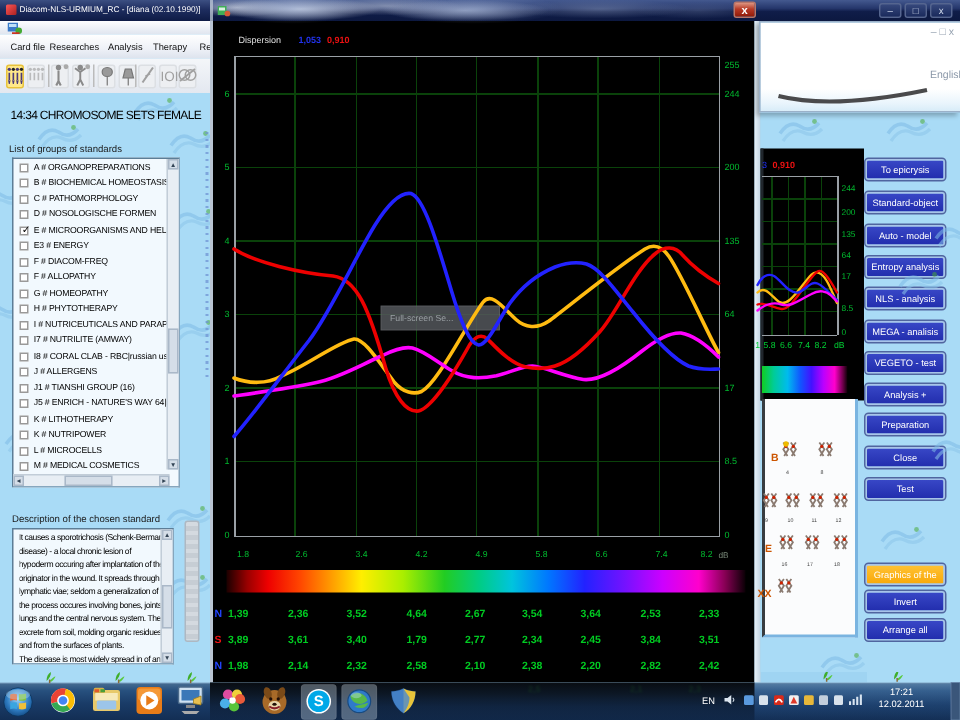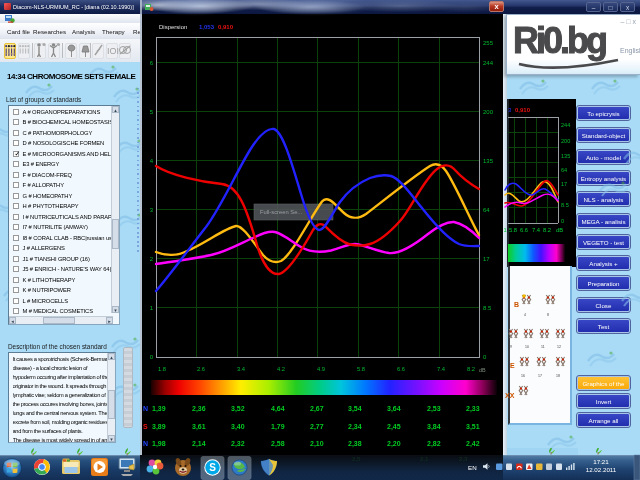--- a/index.html
+++ b/index.html
@@ -21,21 +21,21 @@
 .wbtn{top:1.5px;height:10px;border-radius:2px;border:1px solid #55658f;background:linear-gradient(180deg,#36487c,#1a2a5c);color:#cfd8ea;font-size:6.5px;text-align:center;line-height:9px}
 #redx{left:489px;top:1px;width:15px;height:11px;border-radius:2px;border:1px solid #b87568;background:linear-gradient(180deg,#dd9480,#b83a26 45%,#911a08);color:#fff;font-size:7.5px;font-weight:bold;text-align:center;line-height:10px}
 
 #mdirow{left:0;top:14px;width:140px;height:9px;background:linear-gradient(180deg,#fdfdfe,#dfe5ef)}
 #menubar{left:0;top:23px;width:140px;height:16px;background:linear-gradient(180deg,#ffffff,#eef1f7 60%,#dde3ed);color:#111;font-size:6.2px;overflow:hidden}
 #menubar span{position:absolute;top:5px}
 #toolbar{left:0;top:39px;width:140px;height:23px;background:linear-gradient(180deg,#f4f6f9,#e3e8f0)}
 .tbtn{top:4px;width:12px;height:16px;border:1px solid #dcdfe3;border-radius:2px;background:#edeff2}
 .tsep{top:4px;width:1px;height:15px;background:#bbb}
 #leftpanel{left:0;top:62px;width:140px;height:393px;background:#a9dbf6}
-#lptitle{left:7px;top:72px;width:133px;color:#000;font-size:8px;font-weight:bold;white-space:nowrap;letter-spacing:-.45px;overflow:hidden}
+#lptitle{left:7px;top:72px;width:133px;color:#000;font-size:8px;font-weight:normal;white-space:nowrap;letter-spacing:-.45px;overflow:hidden}
 #lplabel{left:6px;top:96px;color:#1a1a1a;font-size:6.4px}
 #listbox{left:8px;top:105px;width:112px;height:220px;background:#f2f9fe;border:1px solid #86a6bd;border-top-color:#5c7d96;border-left-color:#5c7d96}
 .li{position:absolute;left:3px;height:10.5px;white-space:nowrap;overflow:hidden;width:100px;color:#000;font-size:5.8px;letter-spacing:-0.12px;line-height:10.5px}
 .cb{position:absolute;left:1px;top:2px;width:6px;height:6px;background:#fff;border:1px solid #999}
 .litext{position:absolute;left:10.5px;top:0}
 #vscroll{position:absolute;right:0;top:0;width:8px;height:207px;background:#e8eef4;border-left:1px solid #c2cdd8}
 #hscroll{position:absolute;left:0;bottom:0;width:104px;height:8px;background:#e8eef4;border-top:1px solid #c2cdd8}
 .sbtn{position:absolute;background:#d5dee8;border:1px solid #aab8c8;font-size:5px;color:#345;text-align:center;line-height:6px}
 #desclabel{left:8px;top:343px;color:#1a1a1a;font-size:6.4px}
 #descbox{left:8px;top:352px;width:108px;height:91px;background:#f2f9fe;border:1px solid #86a6bd;border-top-color:#5c7d96;border-left-color:#5c7d96;overflow:hidden}
@@ -500,21 +500,20 @@
  <use href="#wm" x="624" y="150"></use>
  <use href="#wm" x="600" y="182"></use>
  <use href="#wm" x="622" y="292"></use>
  <use href="#wm" x="548" y="436"></use>
  <use href="#wm" x="588" y="352"></use>
 </g>
 </svg>
 
 <div class="abs" id="riowin">
  <div style="position:absolute;right:4px;top:3px;color:#98a4b2;font-size:7px">– □ x</div>
- <div id="riologo">Ri0.bg</div>
  <svg style="position:absolute;left:0;top:0" width="134" height="61" viewBox="0 0 134 61">
    <path d="M12,49 Q48,58 111,45" stroke="#4a4a4c" stroke-width="2.8" fill="none"></path>
  </svg>
  <div id="rioeng">English</div>
 </div>
 
 <div class="abs" id="titlebar">
     <div class="abs" style="left:0;top:0;width:140px;height:14px;background:linear-gradient(180deg,#3c4f82,#1e2d5f 45%,#0e1b45)"></div>
     <div class="abs" style="left:140px;top:0;width:2px;height:14px;background:#b8c2d2;opacity:.8"></div>
     <svg class="abs" style="left:145px;top:2.5px" width="9" height="9" viewBox="0 0 9 9">

